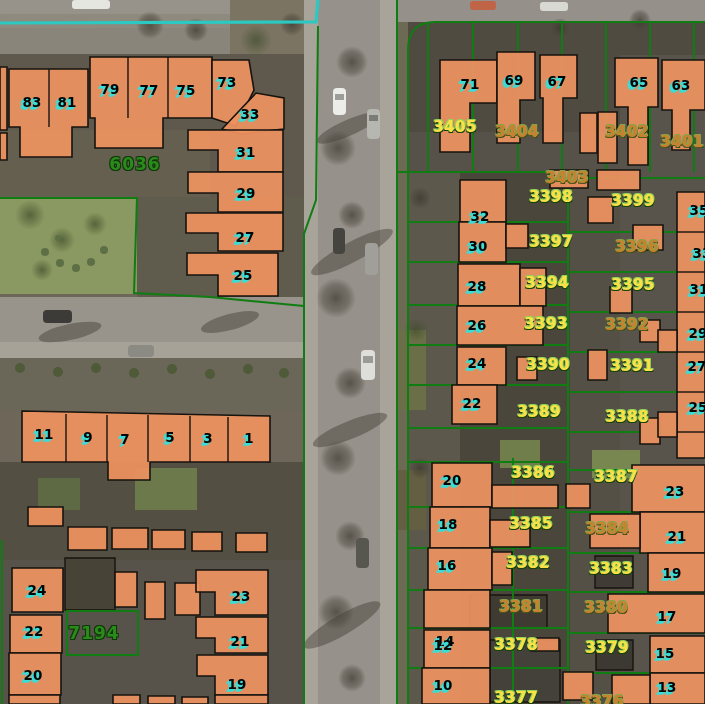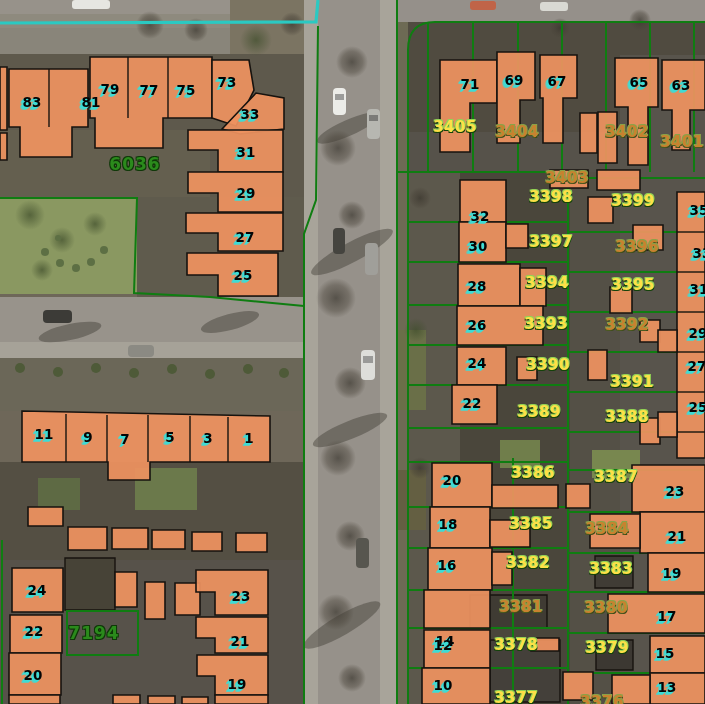--- a/index.html
+++ b/index.html
@@ -280,21 +280,21 @@
       <path d="M677,272 L705,272" fill="none" stroke="#17130f" stroke-width="1.4"></path>
       <path d="M677,312 L705,312" fill="none" stroke="#17130f" stroke-width="1.4"></path>
       <path d="M677,352 L705,352" fill="none" stroke="#17130f" stroke-width="1.4"></path>
       <path d="M677,392 L705,392" fill="none" stroke="#17130f" stroke-width="1.4"></path>
       <path d="M677,432 L705,432" fill="none" stroke="#17130f" stroke-width="1.4"></path>
       <path d="M0,23 L316,22 L318,0" fill="none" stroke="#2bc9c2" stroke-width="3.2"></path>
     </svg>
 
   <div id="labels">
       <div class="hn" style="left: 32px; top: 102px;">83</div>
-      <div class="hn" style="left: 67px; top: 102px; padding-left: 48px;">81</div>
+      <div class="hn" style="left: 67px; top: 102px;">81</div>
       <div class="hn" style="left: 110px; top: 89px;">79</div>
       <div class="hn" style="left: 149px; top: 90px;">77</div>
       <div class="hn" style="left: 186px; top: 90px;">75</div>
       <div class="hn" style="left: 227px; top: 82px;">73</div>
       <div class="hn" style="left: 250px; top: 114px;">33</div>
       <div class="hn" style="left: 246px; top: 152px;">31</div>
       <div class="hn" style="left: 246px; top: 193px;">29</div>
       <div class="hn" style="left: 245px; top: 237px;">27</div>
       <div class="hn" style="left: 243px; top: 275px;">25</div>
       <div class="hn" style="left: 44px; top: 434px;">11</div>
@@ -347,21 +347,21 @@
       <div class="pn orange" style="left: 682px; top: 142px;">3401</div>
       <div class="pn" style="left: 551px; top: 197px;">3398</div>
       <div class="pn" style="left: 633px; top: 201px;">3399</div>
       <div class="pn" style="left: 551px; top: 242px;">3397</div>
       <div class="pn orange" style="left: 637px; top: 247px;">3396</div>
       <div class="pn" style="left: 547px; top: 283px;">3394</div>
       <div class="pn" style="left: 633px; top: 285px;">3395</div>
       <div class="pn" style="left: 546px; top: 324px;">3393</div>
       <div class="pn orange" style="left: 627px; top: 325px;">3392</div>
       <div class="pn" style="left: 548px; top: 365px;">3390</div>
-      <div class="pn" style="left: 632px; top: 366px; margin-top: 16px;">3391</div>
+      <div class="pn" style="left: 632px; top: 366px;">3391</div>
       <div class="pn" style="left: 539px; top: 412px;">3389</div>
       <div class="pn" style="left: 627px; top: 417px;">3388</div>
       <div class="pn" style="left: 533px; top: 473px;">3386</div>
       <div class="pn" style="left: 616px; top: 477px;">3387</div>
       <div class="pn" style="left: 531px; top: 524px;">3385</div>
       <div class="pn orange" style="left: 607px; top: 529px;">3384</div>
       <div class="pn" style="left: 528px; top: 563px;">3382</div>
       <div class="pn" style="left: 611px; top: 569px;">3383</div>
       <div class="pn orange" style="left: 521px; top: 607px;">3381</div>
       <div class="pn orange" style="left: 606px; top: 608px;">3380</div>

